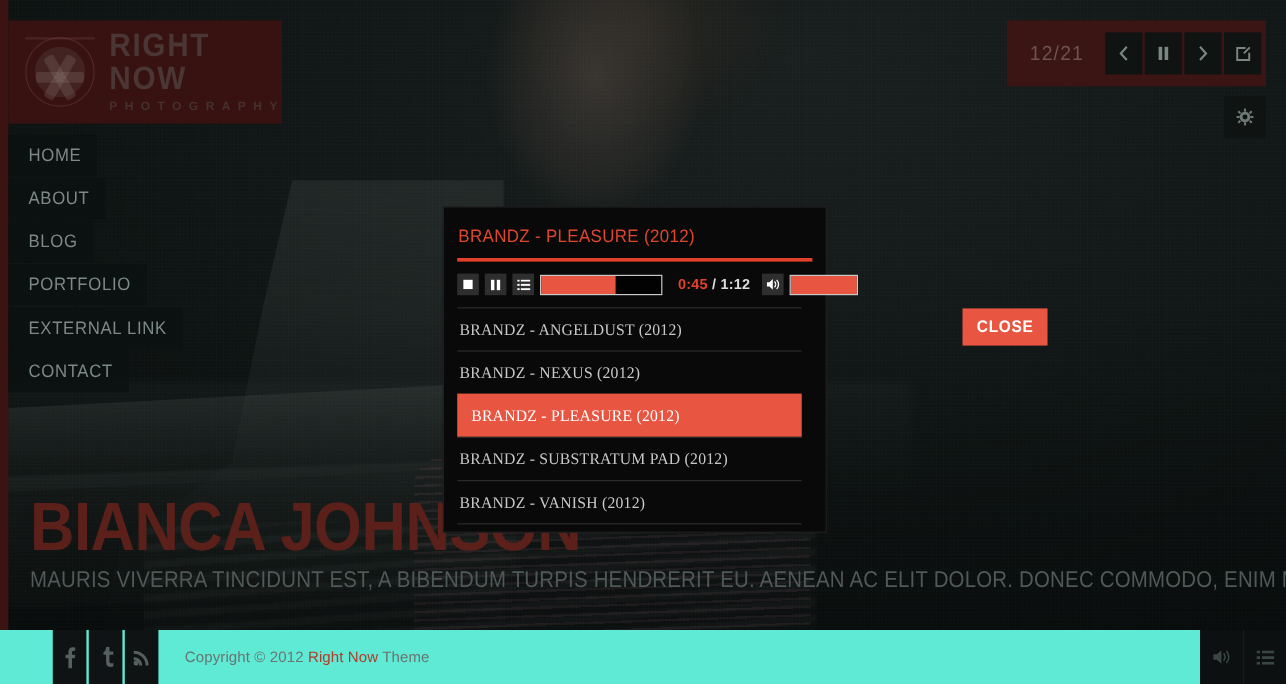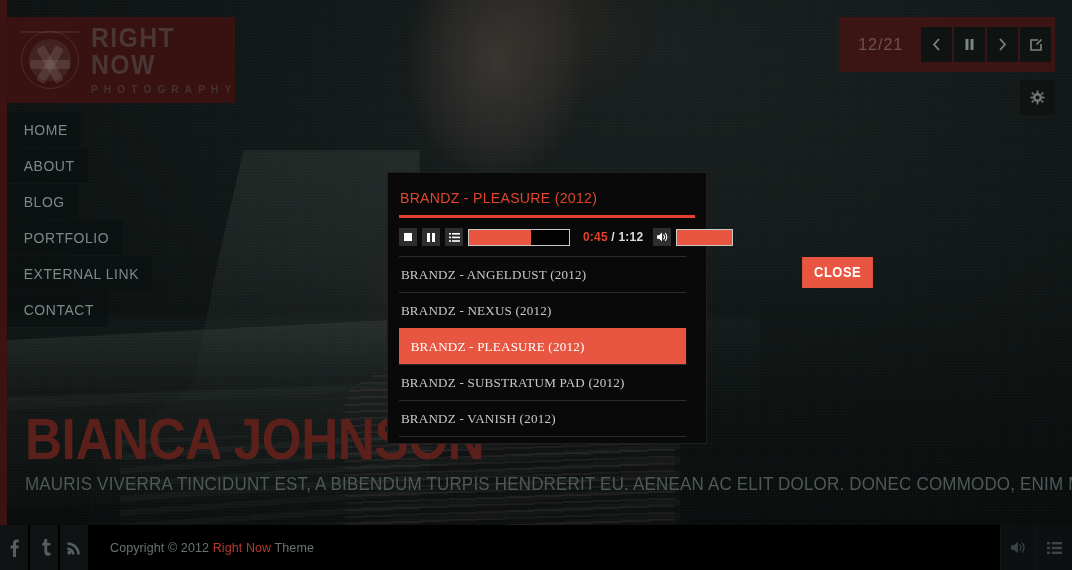--- a/index.html
+++ b/index.html
@@ -174,21 +174,21 @@
     position:absolute; left:799px; top:257px;
     background:#e85540; color:#fff;
     font-size:14px; font-weight:bold; letter-spacing:.6px;
     padding:7px 13px 8px;
     transform:scaleX(.92);
     z-index:7; cursor:pointer;
   }
 
   
   #audio-player {
-    position:absolute; left:387px; top:172px; width:320px;
+    position:absolute; left:369px; top:172px; width:320px;
     background:#090909;
     border:1px solid rgba(120,120,120,.20);
     z-index:8;
     padding:16px 11px 6px;
   }
   #player-title {
     color:#e0462c; font-size:15px; letter-spacing:.3px;
     transform:scaleX(.94); transform-origin:left;
     padding-left:1px;
   }
@@ -239,22 +239,22 @@
   }
   #hero-subtitle {
     font-size:19px; color:#4f5957; margin-top:7px;
     transform:scaleX(.895); transform-origin:left;
     white-space:nowrap; letter-spacing:.2px;
   }
 
   
   #footer {
     position:absolute; left:0; bottom:0; width:1072px; height:45px;
-    background:#000000; z-index:6;
-    display:flex; align-items:center;
+    background:#5eead4; z-index:6;
+    display:flex; align-items:center;padding-left:44px;
   }
   .social-btn {
     width:28px; height:45px; background:#0f1313;
     margin-right:2px; cursor:pointer;
     display:flex; align-items:center; justify-content:center;
     color:#55605e; font-size:17px;
   }
   #copyright {
     color:#6a7472; font-size:12.5px; margin-left:20px; letter-spacing:.1px;
   }

